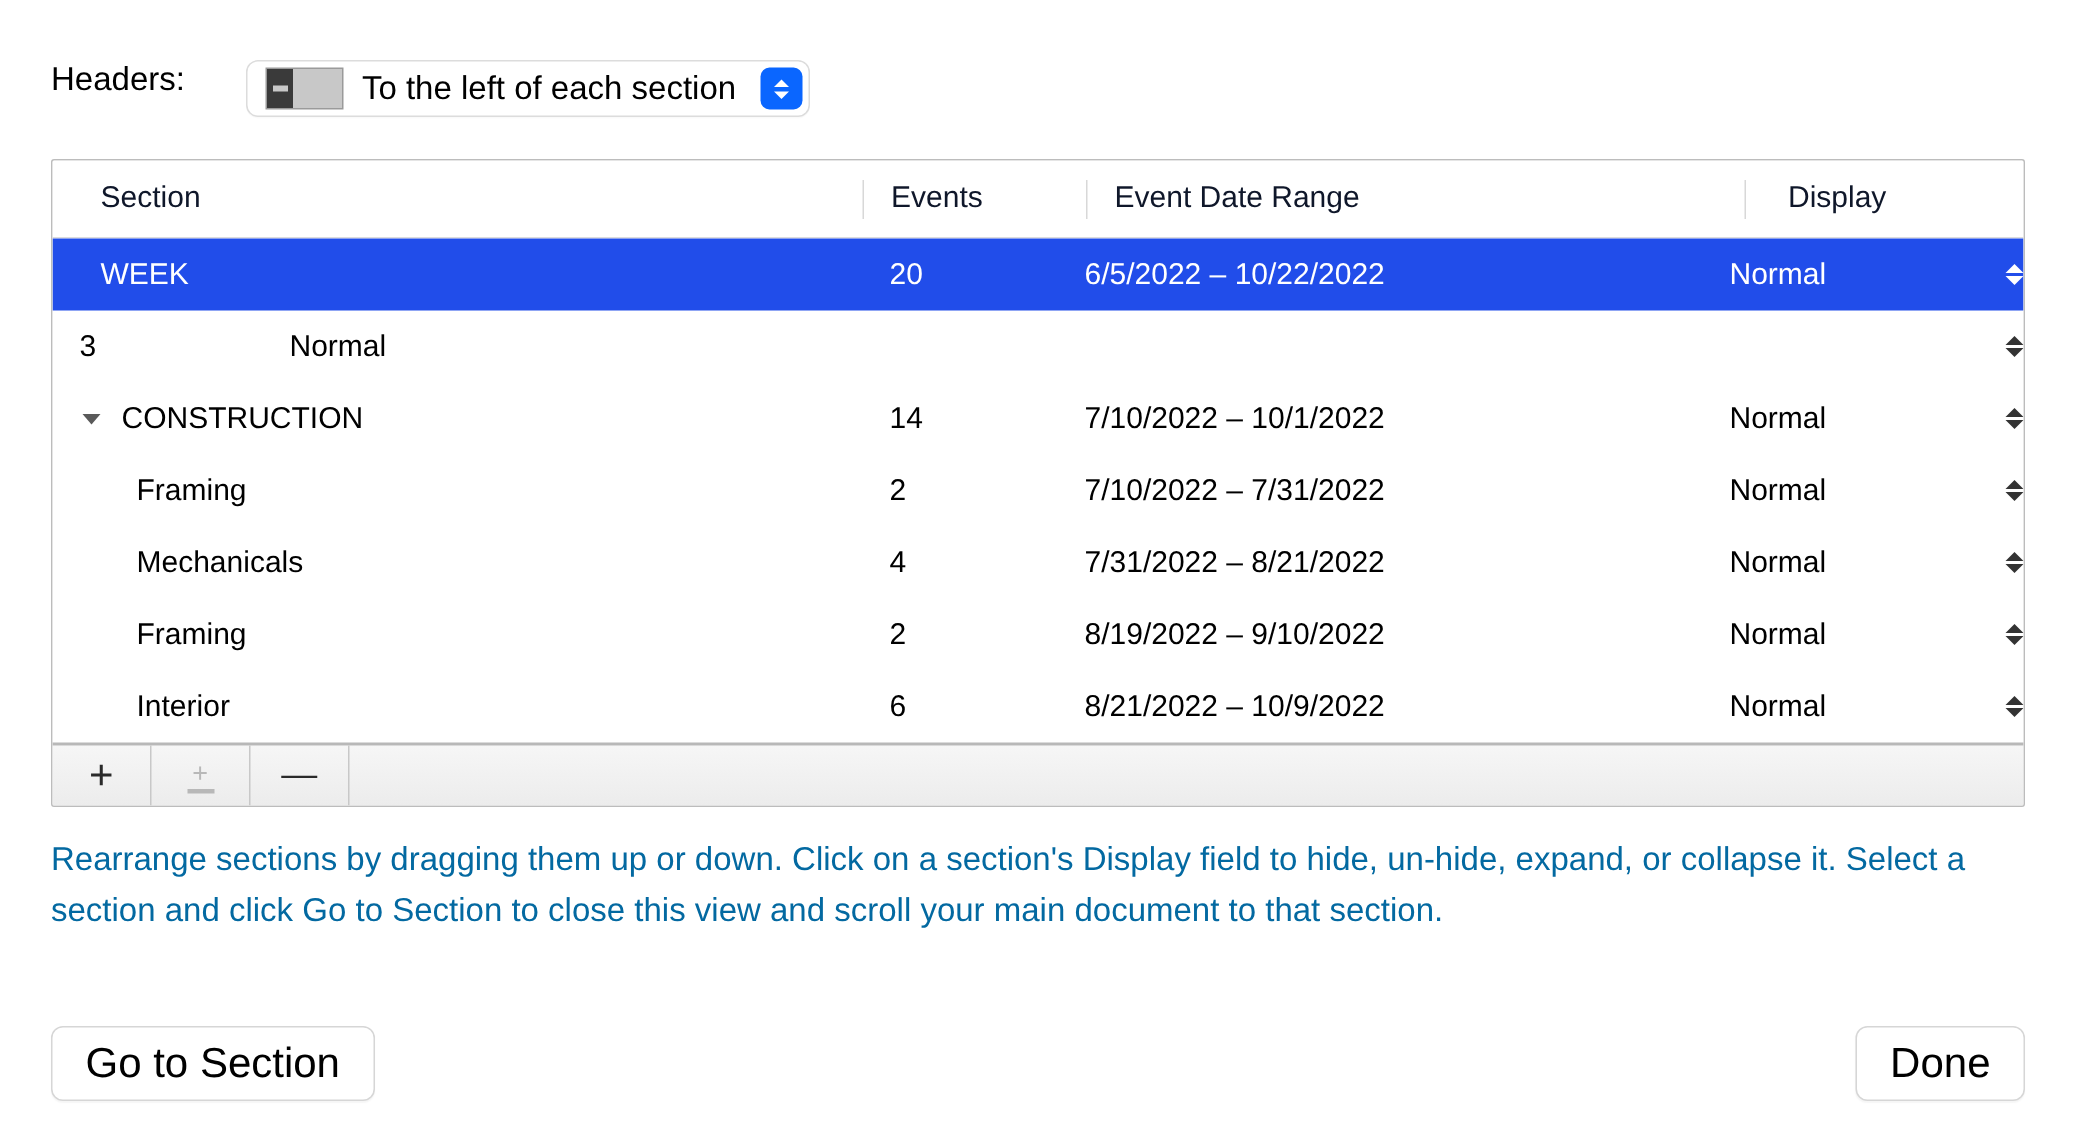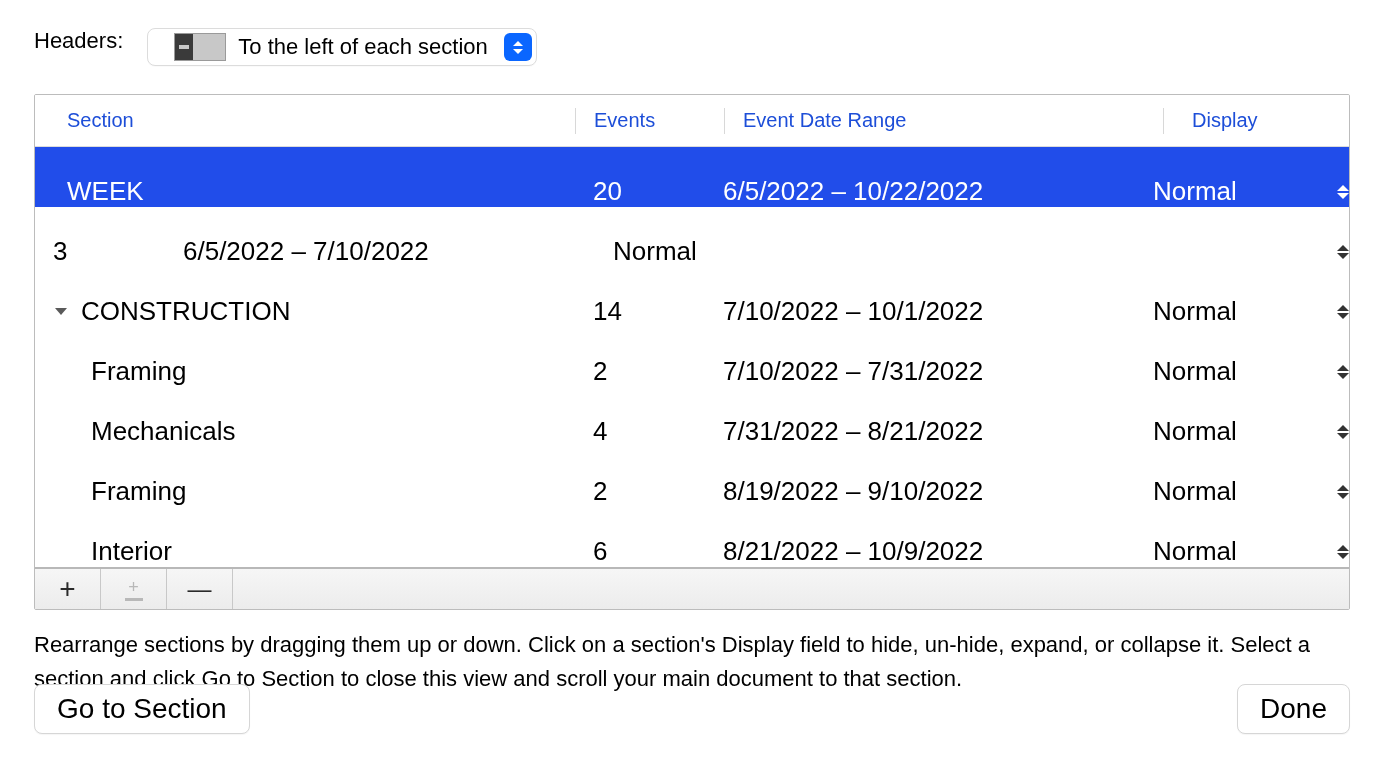--- a/index.html
+++ b/index.html
@@ -15,37 +15,38 @@
   .panel {
     width: 1384px;
     height: 762px;
     background: #ffffff;
     border-radius: 16px;
     padding: 28px 34px 28px 34px;
     position: relative;
   }
   .header-row {
     display: flex;
-    align-items: flex-start;
-    gap: 24px;
+    align-items: center;
+    gap: 41px;
     margin-bottom: 28px;
   }
   .header-label {
     font-size: 22px;
     color: #000;
   }
   .select-wrap {
     display: flex;
     align-items: center;
     gap: 12px;
     background: #fff;
     border: 1px solid #dcdcdc;
     border-radius: 8px;
-    padding: 4px 4px 4px 26px;
+    padding: 4px 4px 4px 12px;
     box-shadow: 0 1px 0 rgba(0,0,0,0.02);
+    margin-top: 12px;
   }
   .mini-icon {
     width: 52px;
     height: 28px;
     background: linear-gradient(to right, #3a3a3a 0%, #3a3a3a 35%, #c8c8c8 35%, #c8c8c8 100%);
     border: 1px solid #9a9a9a;
     position: relative;
   }
   .mini-icon::after {
     content: "";
@@ -83,42 +84,42 @@
   .table-container {
     border: 1px solid #bcbcbc;
     border-radius: 2px;
     overflow: hidden;
   }
   .table-head {
     display: flex;
     align-items: center;
     height: 52px;
     font-size: 20px;
-    color: #1d4ed8;
+    color: #0f172a;
     border-bottom: 1px solid #dcdcdc;
     background: #fff;
   }
   .col-section { flex: 0 0 540px; padding-left: 32px; }
   .col-events  { flex: 0 0 130px; }
   .col-range   { flex: 0 0 420px; }
   .col-display { flex: 1 1 auto; padding-left: 10px;}
   .divider {
     width: 1px;
     height: 26px;
     background: #d8d8d8;
     margin-right: 18px;
   }
   .table-body {
     background: #fff;
   }
   .row {
     display: flex;
-    align-items: flex-end;
-    height: 60px;
-    font-size: 26px;
+    align-items: center;
+    height: 48px;
+    font-size: 20px;
     color: #000;
     position: relative;
   }
   .row.selected {
     background: #214dea;
     color: #fff;
   }
   .cell-section {
     flex: 0 0 540px;
     display: flex;
@@ -196,21 +197,21 @@
     display: flex;
     flex-direction: column;
     align-items: center;
     line-height: 1;
   }
   .plus-sub .p { font-size: 18px; font-weight: 300; }
   .plus-sub .bar { width: 18px; height: 3px; background: currentColor; margin-top: 2px;}
 
   .help-text {
     font-size: 22px;
-    color: #000000;
+    color: #0369a1;
     line-height: 1.55;
     margin-top: 18px;
   }
   .footer {
     position: absolute;
     left: 34px;
     right: 34px;
     bottom: 28px;
     display: flex;
     justify-content: space-between;
@@ -263,21 +264,20 @@
           <div class="cell-display">
             <span>Normal</span>
             <div class="updown">
               <div class="u"></div>
               <div class="d"></div>
             </div>
           </div>
         </div>
         <div class="row">
           <div class="cell-events">3</div>
-          <div class="cell-range">6/5/2022 – 7/10/2022</div>
           <div class="cell-display">
             <span>Normal</span>
             <div class="updown">
               <div class="u"></div>
               <div class="d"></div>
             </div>
           </div>
         </div>
         <div class="row">
           <div class="cell-section">

